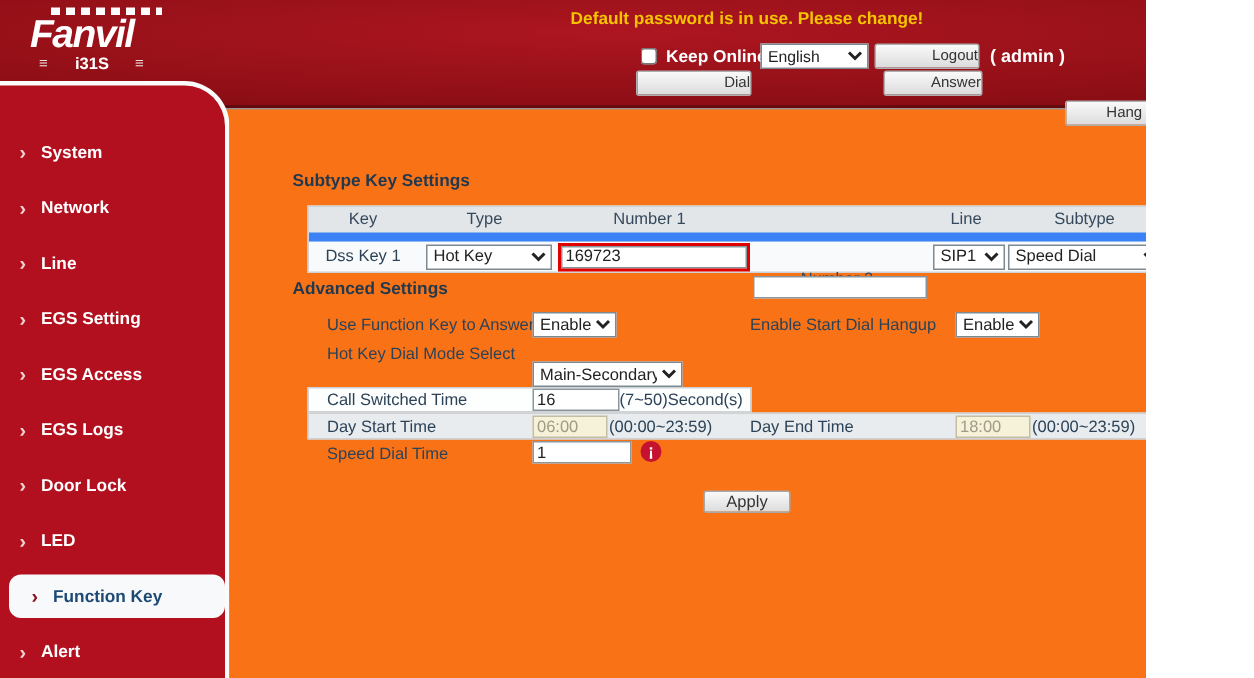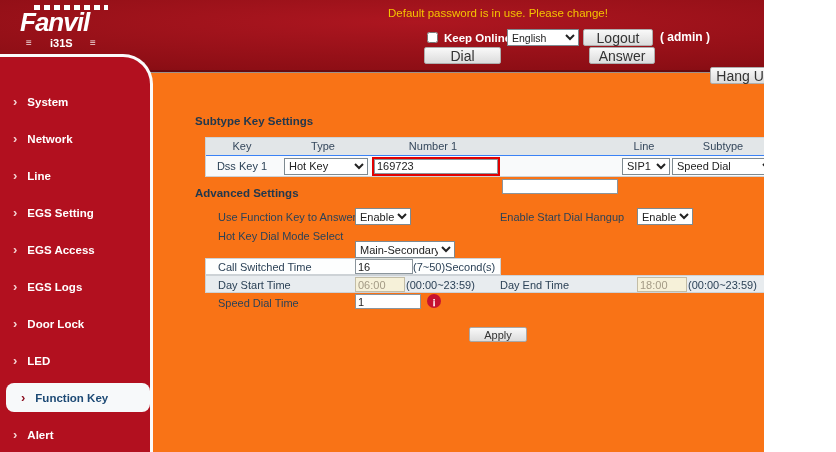--- a/index.html
+++ b/index.html
@@ -23,29 +23,29 @@
   .logo-brand{
     position:absolute;left:8px;top:6px;
     font-size:26px;font-weight:bold;font-style:italic;letter-spacing:-1px;
   }
   .logo-glyph{position:absolute;top:36px;font-size:10px;color:#f2dede;}
   .logo-glyph.g1{left:14px;}
   .logo-glyph.g2{left:78px;}
   .logo-model{position:absolute;left:38px;top:36px;font-size:11px;font-weight:bold;}
   .warning{
     position:absolute;left:160px;right:0;top:7px;text-align:center;
-    color:#f5c400;font-size:11.5px;font-weight:normal;
+    color:#f5c400;font-size:11.5px;font-weight:bold;
   }
   .keep-online-box{position:absolute;left:427px;top:32px;width:11px;height:11px;margin:0;}
   .keep-online-label{position:absolute;left:444px;top:32px;color:#fff;font-weight:bold;font-size:11.5px;}
   .lang-select{position:absolute;left:507px;top:29px;width:72px;height:17px;font-size:10.5px;}
   .hdr-btn{
-    position:absolute;height:17px;font-size:14px;color:#333;
+    position:absolute;height:17px;font-size:10px;color:#333;
     background:linear-gradient(#f9f9f9,#dcdcdc);
-    border:1px solid #aeaeae;border-radius:2px;padding:0;line-height:14px;
+    border:1px solid #aeaeae;border-radius:2px;padding:0;line-height:14px;text-align:right;
   }
   .btn-logout{left:583px;top:29px;width:70px;}
   .admin-badge{position:absolute;left:660px;top:30px;color:#fff;font-weight:bold;font-size:12px;}
   .btn-dial{left:424px;top:47px;width:77px;}
   .btn-answer{left:589px;top:47px;width:66px;}
   .btn-hangup{left:710px;top:47px;width:68px;margin-top:20px;}
   
   .sidebar{
     position:absolute;left:0;top:54px;bottom:0;width:153px;
     background:#b2101f;
@@ -64,21 +64,21 @@
   }
   .side-item.active .arrow{color:#8c1020;}
   
   .section-title{position:absolute;font-weight:bold;font-size:11.5px;color:#22384d;}
   .fk-title{left:195px;top:115px;}
   .adv-title{left:195px;top:187px;}
   .fk-table{
     position:absolute;left:205px;top:137px;width:572px;
     border:1px solid #cdd2d6;background:#f9fafb;box-sizing:border-box;
   }
-  .fk-head{display:flex;height:17px;background:#e2e6e8;border-bottom:1px solid #3b82f6;}
+  .fk-head{display:flex;height:17px;background:#e2e6e8;border-bottom:6px solid #3b82f6;}
   .fk-head span{display:block;text-align:center;line-height:17px;color:#35485c;}
   .fk-row{display:flex;height:20px;align-items:center;}
   .c0{width:72px;} .c1{width:90px;} .c2{width:130px;} .c3{width:120px;margin-top:40px;} .c4{width:52px;} .c5{width:106px;}
   .fk-row .cell{display:flex;justify-content:flex-end;align-items:center;}
   .fk-key{text-align:center;line-height:20px;}
   select{
     font-family:"Liberation Sans",sans-serif;font-size:11px;height:17px;
     border:1px solid #7e8a91;background:#fff;color:#222;
   }
   input[type=text]{

